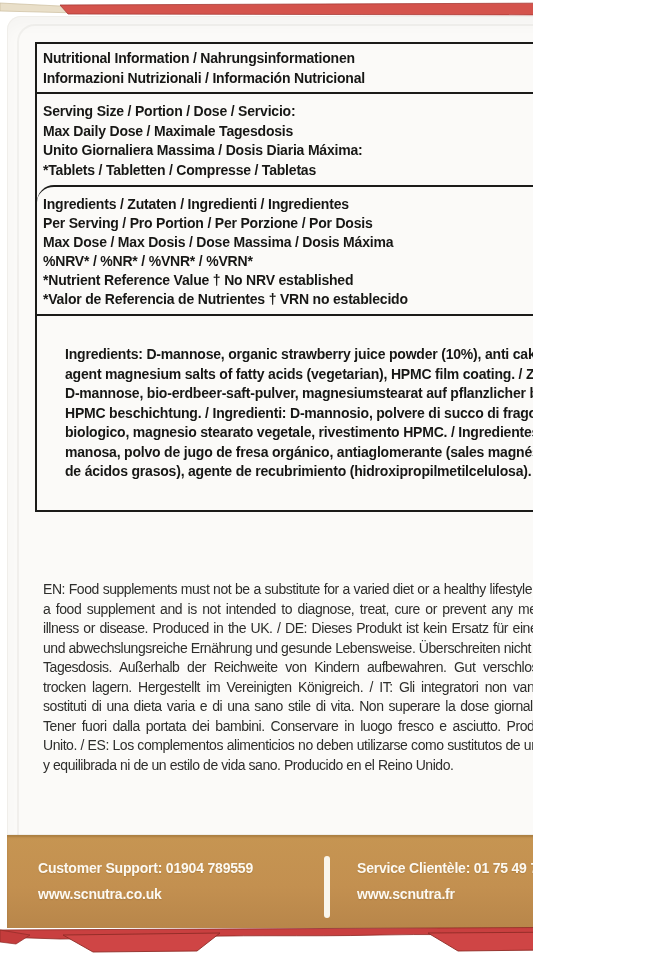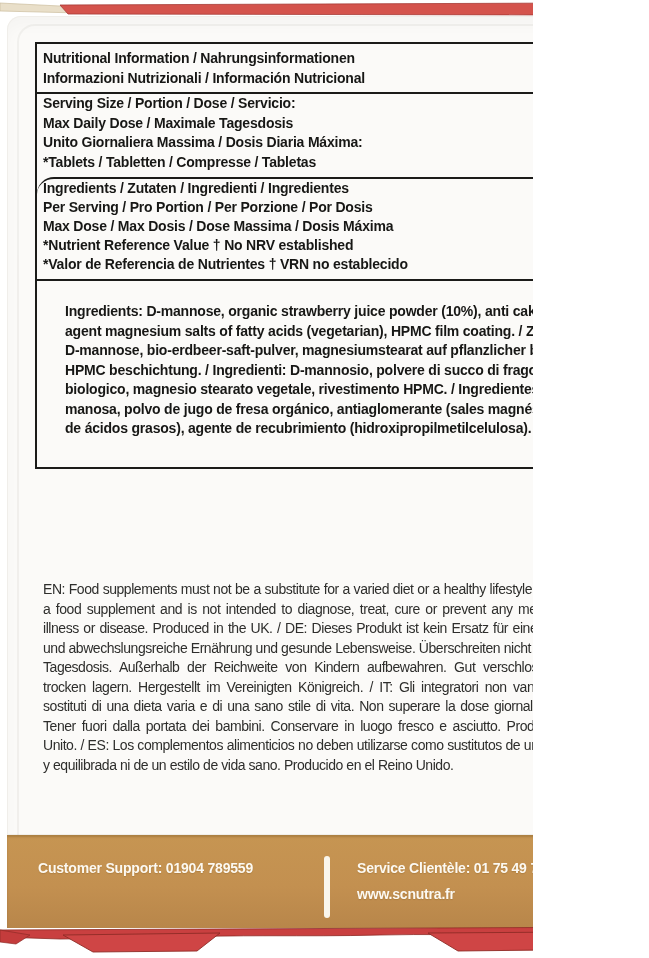--- a/index.html
+++ b/index.html
@@ -11,21 +11,21 @@
   .box-face{position:absolute;left:7px;top:16px;width:636px;height:819px;
             background:#fbfaf8;border-radius:14px 14px 0 0;
             box-shadow:inset 0 0 0 1px #f0eeea, inset 0 10px 14px rgba(0,0,0,0.025);}
   .face-outline{position:absolute;left:10px;top:8px;right:10px;bottom:0;
                 border:2px solid rgba(120,110,95,0.07);border-bottom:none;border-radius:18px 18px 0 0;
                 pointer-events:none;}
   
   .nutri-table{position:absolute;left:28px;top:26px;width:580px;box-sizing:border-box;
                border:2px solid #1b1b19;background:#fbfaf8;
                font-weight:bold;font-size:14px;letter-spacing:-0.2px;color:#171715;}
-  .t-sec{padding:0 6px 5px 6px;}
+  .t-sec{padding:8px 6px 5px 6px;}
   .t-sec + .t-sec{border-top:2px solid #1b1b19;}
   .t-sec.hdr{line-height:20px;padding:4px 6px;}
   .t-sec.serv{line-height:19.5px;}
   .t-sec.nutr{line-height:19px;border-radius:17px;}
   .t-row{display:flex;justify-content:space-between;align-items:baseline;}
   .t-row .r{white-space:nowrap;padding-left:8px;}
   .t-ing{line-height:19.5px;margin:16px;padding:5px 6px 7px 6px;}
   
   .disclaimer{position:absolute;left:28px;top:556px;width:581px;margin:8px;
               font-size:14px;line-height:19.5px;letter-spacing:-0.45px;
@@ -89,35 +89,40 @@
           <span class="r">D-Mannose</span>
         </div>
         <div class="t-row">
           <span class="l">Per Serving / Pro Portion / Per Porzione / Por Dosis</span>
           <span class="r">225mg</span>
         </div>
         <div class="t-row">
           <span class="l">Max Dose / Max Dosis / Dose Massima / Dosis Máxima</span>
           <span class="r">5400mg</span>
         </div>
+        <div class="t-row">
+          <span class="l">%NRV* / %NR* / %VNR* / %VRN*</span>
+          <span class="r">†</span>
+        </div>
         <div>*Nutrient Reference Value † No NRV established</div>
         <div>*Valor de Referencia de Nutrientes † VRN no establecido</div>
       </div>
 
       <div class="t-sec">
         <p class="t-ing">Ingredients: D-mannose, organic strawberry juice powder (10%), anti caking agent magnesium salts of fatty acids (vegetarian), HPMC film coating. / Zutaten: D-mannose, bio-erdbeer-saft-pulver, magnesiumstearat auf pflanzlicher basis, HPMC beschichtung. / Ingredienti: D-mannosio, polvere di succo di fragola biologico, magnesio stearato vegetale, rivestimento HPMC. / Ingredientes: D-manosa, polvo de jugo de fresa orgánico, antiaglomerante (sales magnésicas de ácidos grasos), agente de recubrimiento (hidroxipropilmetilcelulosa).</p>
       </div>
     </div>
 
     <p class="disclaimer">EN: Food supplements must not be a substitute for a varied diet or a healthy lifestyle. This product is a food supplement and is not intended to diagnose, treat, cure or prevent any medical condition, illness or disease. Produced in the UK. / DE: Dieses Produkt ist kein Ersatz für eine ausgewogene und abwechslungsreiche Ernährung und gesunde Lebensweise. Überschreiten nicht die empfohlene Tagesdosis. Außerhalb der Reichweite von Kindern aufbewahren. Gut verschlossen, kühl und trocken lagern. Hergestellt im Vereinigten Königreich. / IT: Gli integratori non vanno intesi come sostituti di una dieta varia e di una sano stile di vita. Non superare la dose giornaliera consigliata. Tener fuori dalla portata dei bambini. Conservare in luogo fresco e asciutto. Prodotto nel Regno Unito. / ES: Los complementos alimenticios no deben utilizarse como sustitutos de una dieta variada y equilibrada ni de un estilo de vida sano. Producido en el Reino Unido.</p>
   </div>
 
   <div class="footer-bar">
     <div class="contact left">
       <div>Customer Support: 01904 789559</div>
+      <div>www.scnutra.co.uk</div>
     </div>
     <div class="divider"></div>
     <div class="contact right">
       <div>Service Clientèle: 01 75 49 72 68</div>
       <div>www.scnutra.fr</div>
     </div>
   </div>
 
   <svg class="bottom-edge" width="649" height="32" viewBox="0 0 649 32">
     <path d="M0,4 L649,1 L649,10 C560,12 470,7 380,9 C300,11 240,8 160,12 L60,13 L0,11 Z" fill="#c94040" stroke="#8f2b26" stroke-width="0.8"></path>

